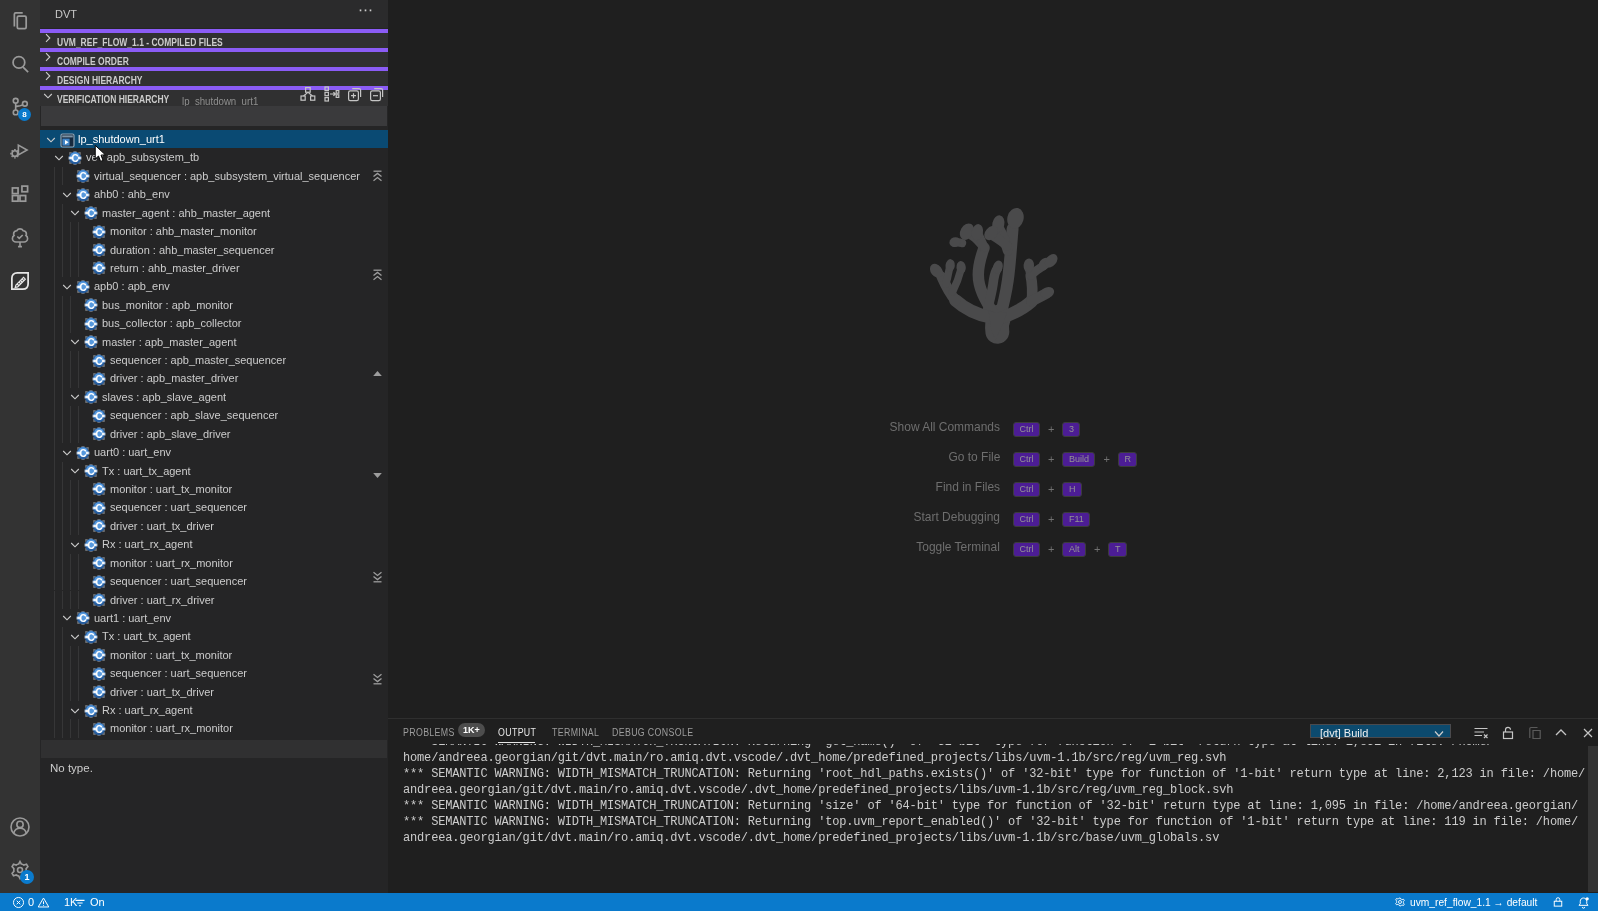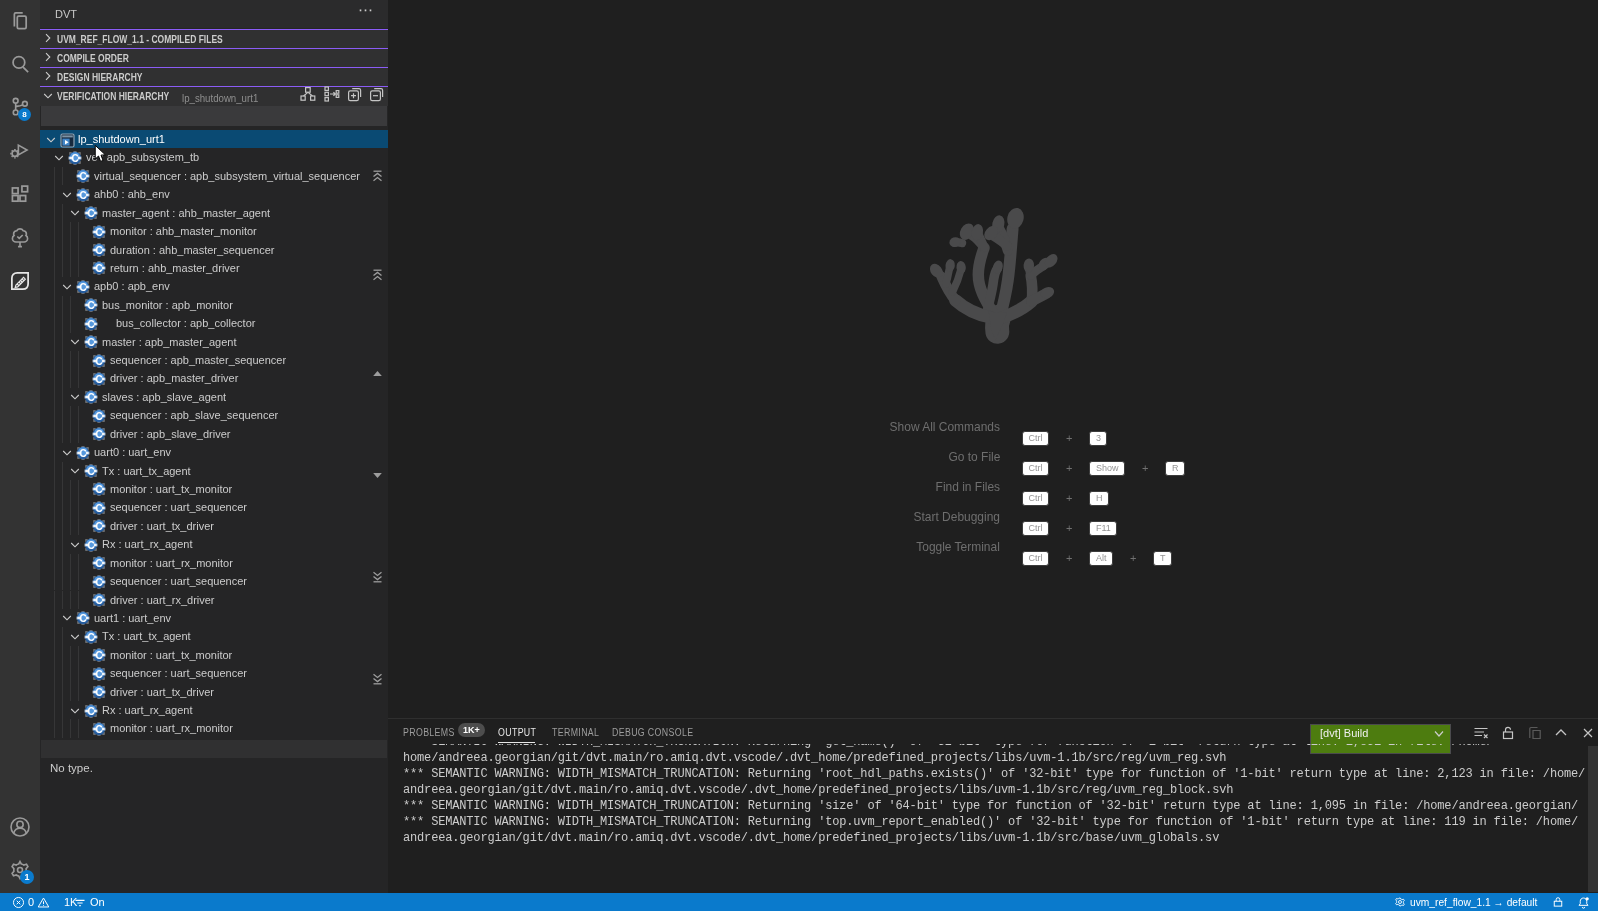--- a/index.html
+++ b/index.html
@@ -7,51 +7,51 @@
 .abs { position:absolute; }
 .badge { position:absolute; width:14px;height:14px;border-radius:50%;background:#0a7acc;
   color:#fff;font-size:9px;font-weight:bold;text-align:center;line-height:14px; }
 
 #activitybar { position:absolute;left:0;top:0;width:40px;height:893px;background:#333333; }
 
 #sidebar { position:absolute;left:40px;top:0;width:348px;height:893px;background:#252526;overflow:hidden; }
 #sbtitle { position:absolute;left:0;top:0;width:348px;height:28px;background:#2b2b2c; }
 #sbtitle .t { position:absolute;left:15px;top:8px;font-size:11px;color:#c8c8c8; }
 #sbtitle .dots { position:absolute;left:318px;top:1px;font-size:15px;color:#cccccc; }
-.shead { position:absolute;left:0;width:348px;height:19px;background:#303031;border-top:1px solid #8b5cf6; }
+.shead { position:absolute;left:0;width:348px;height:19px;background:#303031;border-top:4px solid #8b5cf6; }
 .shead .txt { position:absolute;left:17px;top:4px;font-size:10px;font-weight:bold;color:#cccccc;
   transform:scaleX(0.85);transform-origin:0 0;white-space:nowrap; }
 .shead .desc { position:absolute;left:142px;top:4.5px;font-size:10.5px;font-weight:normal;color:#8f8f8f;
   transform:scaleX(0.92);transform-origin:0 0; }
 #filterbox { position:absolute;left:1px;top:106px;width:346px;height:20px;background:#3a3a3c; }
 #tree { position:absolute;left:0;top:0;width:348px;height:731px; }
 .trow { position:absolute;left:0;width:348px;height:18.33px; }
 .trow.sel { background:#0a4a73; }
 .tlabel { top:3px;font-size:11px;color:#cccccc;white-space:nowrap; }
 .sel .tlabel { color:#ffffff; }
 .guide { width:1px;background:#363637; }
 #portsband { position:absolute;left:1px;top:740px;width:346px;height:18px;background:#303031; }
 #noports { position:absolute;left:10px;top:762px;font-size:11.5px;color:#cccccc; }
 
 #editor { position:absolute;left:388px;top:0;width:1210px;height:718px;background:#1f1f1f;overflow:hidden; }
 .scrow { left:0; width:1210px; height:22px; }
 .sclabel { position:absolute; right:598px; top:1px; font-size:13px; color:#6e6e6e; white-space:nowrap; transform:scaleX(0.92); transform-origin:100% 0; }
 .sckeys { position:absolute; left:621px; top:0; white-space:nowrap; }
-.kb { display:inline-block; background:#ffffff; border:1px solid #3c3c3c; border-radius:3px;
-  color:#949494; font-size:9px; padding:1.5px 5.5px; margin:13px; vertical-align:middle; line-height:9.5px;}
+.kb { display:inline-block; background:#4c1d95; border:1px solid #3c3c3c; border-radius:3px;
+  color:#949494; font-size:9px; padding:1.5px 5.5px; margin:4px; vertical-align:middle; line-height:9.5px;}
 .plus { color:#717171; font-size:11px; margin:0 4px; vertical-align:middle; }
 
 #panel { position:absolute;left:388px;top:718px;width:1210px;height:175px;background:#1f1f1f;border-top:1px solid #2f2f2f; }
 .ptab { position:absolute;top:8px;font-size:10px;color:#9d9d9d;letter-spacing:.4px;
   transform:scaleX(0.88);transform-origin:0 0;white-space:nowrap; }
 .ptab.active { color:#e7e7e7; }
 #tabline { position:absolute;left:110px;top:23px;width:37px;height:1px;background:#e7e7e7; }
 #pbadge { position:absolute;left:70px;top:4px;background:#4d4d4d;color:#ffffff;font-size:9px;font-weight:bold;
   border-radius:8px;padding:2px 5px; }
-#outsel { position:absolute;left:922px;top:5px;width:141px;height:30px;background:#4d7c0f;border:1px solid #4a4a4d;
+#outsel { position:absolute;left:922px;top:5px;width:141px;height:14px;background:#0c4a6e;border:1px solid #4a4a4d;
   color:#f0f0f0;font-size:11px;line-height:16px;padding-left:9px; }
 #outwrap { position:absolute;left:15px;top:25px;width:1188px;height:147px;overflow:hidden; }
 .oline { font-family:"Liberation Mono", monospace; font-size:12px; line-height:16px; letter-spacing:-0.165px;
   color:#cccccc; white-space:pre; }
 #toast { position:absolute;left:827px;top:129px;width:378px;height:36px;background:#252526;
   box-shadow:0 0 8px rgba(0,0,0,.55); }
 #toast .msg { position:absolute;left:29px;top:10px;font-size:12px;color:#cccccc; }
 #pscroll { position:absolute;left:1200px;top:27px;width:10px;height:146px;background:rgba(121,121,121,0.22); }
 
 #statusbar { position:absolute;left:0;top:893px;width:1598px;height:18px;background:#0a7acc;color:#ffffff; }
@@ -422,21 +422,21 @@
             <rect x="10.1" y="1.1" width="2.8" height="2.8" rx="0.6"></rect>
 <rect x="1.1" y="10.1" width="2.8" height="2.8" rx="0.6"></rect>
             <rect x="10.1" y="10.1" width="2.8" height="2.8" rx="0.6"></rect>
 </g>
 <circle cx="7" cy="7" r="6.2" fill="#275d9e"></circle>
 <circle cx="7" cy="6" r="4.8" fill="#5598dd"></circle>
 <rect x="1.2" y="5.7" width="2.9" height="2.6" fill="#f0f4f8"></rect>
 <rect x="9.9" y="5.7" width="2.9" height="2.6" fill="#f0f4f8"></rect>
 <text x="7" y="10.6" font-size="10" font-weight="bold" font-family="Liberation Sans" fill="#ffffff" text-anchor="middle">C</text>
 </svg>
-        <span class="abs tlabel" style="left:76px">bus_collector : apb_collector</span>
+        <span class="abs tlabel" style="left:62px">bus_collector : apb_collector</span>
       </div>
 <div class="trow" style="top:332.62px">
         <i class="abs guide" style="left:14px;top:0;height:18.42px"></i>
         <i class="abs guide" style="left:22px;top:0;height:18.42px"></i>
         <svg class="abs" style="left:29px;top:3.5px" width="12" height="12" viewBox="0 0 12 12">
           <path d="M2.2 4 L6 7.8 L9.8 4" fill="none" stroke="#cccccc" stroke-width="1.1"></path>
         </svg>
         <svg class="abs" style="left:44px;top:2.5px" width="14" height="14" viewBox="0 0 14 14">
 <g fill="#6b6d6f">
 <rect x="5.4" y="0" width="3.2" height="2.4" rx="0.6"></rect>
@@ -1048,21 +1048,21 @@
 <ellipse cx="130.5" cy="93" rx="7.3" ry="5.6" transform="rotate(-22 130.5 93)"></ellipse>
 </g>
 </svg>
 
 <div class="abs scrow" style="top:418.0px">
 <span class="sclabel">Show All Commands</span>
       <span class="sckeys"><span class="kb">Ctrl</span><span class="plus">+</span><span class="kb">3</span></span>
     </div>
 <div class="abs scrow" style="top:448.1px">
 <span class="sclabel">Go to File</span>
-      <span class="sckeys"><span class="kb">Ctrl</span><span class="plus">+</span><span class="kb">Show</span><span class="plus">+</span><span class="kb">R</span></span>
+      <span class="sckeys"><span class="kb">Ctrl</span><span class="plus">+</span><span class="kb">Build</span><span class="plus">+</span><span class="kb">R</span></span>
     </div>
 <div class="abs scrow" style="top:478.1px">
 <span class="sclabel">Find in Files</span>
       <span class="sckeys"><span class="kb">Ctrl</span><span class="plus">+</span><span class="kb">H</span></span>
     </div>
 <div class="abs scrow" style="top:508.1px">
 <span class="sclabel">Start Debugging</span>
       <span class="sckeys"><span class="kb">Ctrl</span><span class="plus">+</span><span class="kb">F11</span></span>
     </div>
 <div class="abs scrow" style="top:538.2px">

